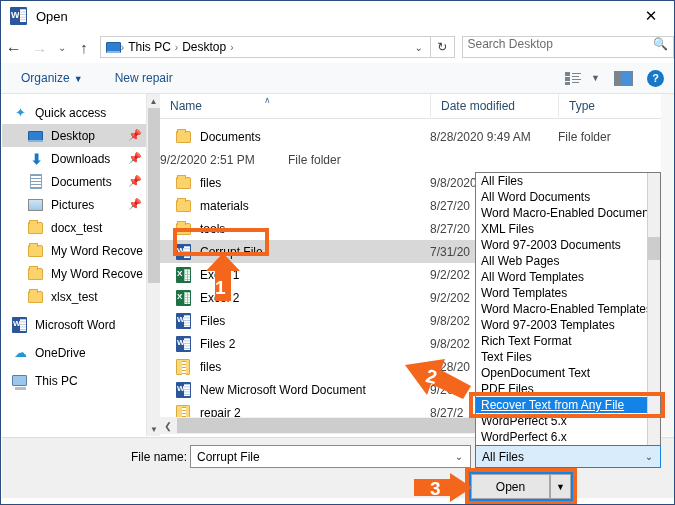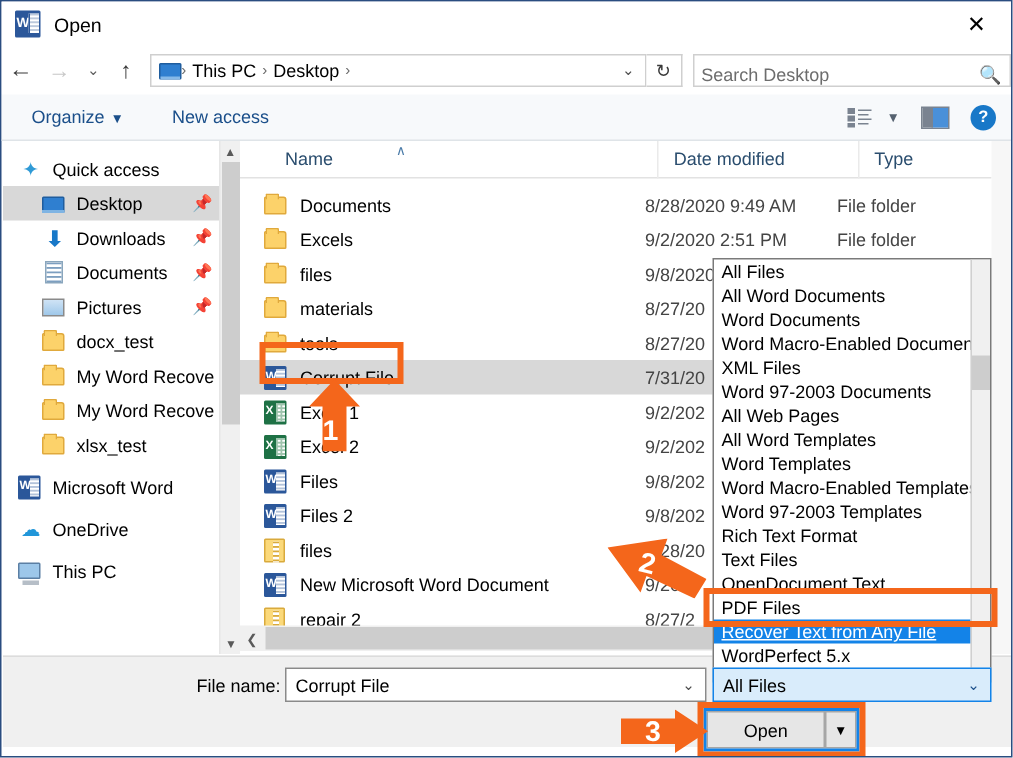--- a/index.html
+++ b/index.html
@@ -68,21 +68,21 @@
   .crumb { padding:0 4px; color:#000; }
   .crumb-sep { color:#6b6b6b; font-size:10px; }
   .addr-drop { margin-left:auto; width:22px; text-align:center; color:#4a4a4a; font-size:10px; }
   .refresh-btn {
     width:24px; height:22px; border:1px solid #cfcfcf; border-left:none;
     display:flex;align-items:center;justify-content:center;
     font-size:12px; color:#3b3b3b; background:#fff;
   }
   .searchbox {
     width:215px; height:22px; margin-left:7px; border:1px solid #cfcfcf;
-    background:#fff; display:flex; align-items:flex-end; padding:0 5px;
+    background:#fff; display:flex; align-items:flex-start; padding:0 5px;
   }
   .search-ph { color:#6d6d6d; font-size:12px; flex:1; }
   .search-ico { color:#3b3b3b; font-size:12px; }
 
   
   .cmdbar {
     position:absolute; left:0; top:62px; width:673px; height:31px;
     background:#f7f9fb; border-bottom:1px solid #dfe4e8;
     display:flex; align-items:center;
   }
@@ -143,21 +143,21 @@
   .lsb .thumb{position:absolute;left:1px;top:14px;width:12px;height:175px;background:#cdcdcd;}
 
   
   .filepane {
     position:absolute; left:159px; top:93px; width:501px; height:342px; background:#fff;
   }
   .colhdr {
     height:25px; border-bottom:1px solid #e2e2e2; display:flex;
     align-items:center; font-size:12px; color:#2a4d6e; position:relative;
   }
-  .colhdr .c { height:25px; display:flex; align-items:center; padding-left:10px; border-left:1px solid #eaeaea;margin-left:20px;}
+  .colhdr .c { height:25px; display:flex; align-items:center; padding-left:10px; border-left:1px solid #eaeaea;}
   .colhdr .c:first-child{border-left:none;}
   .sortmark{position:absolute;left:104px;top:1px;font-size:9px;color:#4a7ba8;}
   .frow {
     height:23px; display:flex; align-items:center; font-size:12px; color:#000;
   }
   .frow.sel { background:#d8d8d8; }
   .fname { width:270px; display:flex; align-items:center; padding-left:16px;}
   .fdate { width:128px; color:#444; }
   .ftype { width:100px; color:#444; }
   .f-ico { width:16px;height:16px;margin-right:8px;flex:none;position:relative;}
@@ -268,21 +268,21 @@
     <div class="searchbox">
       <span class="search-ph">Search Desktop</span>
       <span class="search-ico">🔍</span>
     </div>
   </div>
 
   <div class="cmdbar">
     <div class="cmd-item organize">
       <span>Organize</span><span class="cmd-caret">▼</span>
     </div>
-    <div class="cmd-item newfolder">New access</div>
+    <div class="cmd-item newfolder">New repair</div>
     <div class="cmd-right">
       <div style="display:flex;align-items:center;gap:6px;">
         <span class="view-ico">
           <i style="left:0;top:1px;width:5px;height:4px;"></i>
           <i style="left:0;top:6px;width:5px;height:4px;"></i>
           <i style="left:0;top:11px;width:5px;height:3px;"></i>
           <i style="left:7px;top:2px;width:9px;height:1px;"></i>
           <i style="left:7px;top:5px;width:7px;height:1px;"></i>
           <i style="left:7px;top:8px;width:9px;height:1px;"></i>
           <i style="left:7px;top:11px;width:7px;height:1px;"></i>
@@ -393,26 +393,20 @@
       <span class="fname">
           <span class="f-ico">
             <span class="ic-folder" style="display:block"></span>
           </span>
           <span>Documents</span>
         </span>
       <span class="fdate">8/28/2020 9:49 AM</span>
       <span class="ftype">File folder</span>
     </div>
     <div class="frow">
-      <span class="fname">
-          <span class="f-ico">
-            <span class="ic-folder" style="display:block"></span>
-          </span>
-          <span>Excels</span>
-        </span>
       <span class="fdate">9/2/2020 2:51 PM</span>
       <span class="ftype">File folder</span>
     </div>
     <div class="frow">
       <span class="fname">
           <span class="f-ico">
             <span class="ic-folder" style="display:block"></span>
           </span>
           <span>files</span>
         </span>
@@ -514,21 +508,20 @@
 
   <div class="hsb">
     <div class="lf">❮</div>
     <div class="thumb"></div>
     <div class="rt">❯</div>
   </div>
 
   <div class="ftdrop">
     <div class="ft">All Files</div>
     <div class="ft">All Word Documents</div>
-    <div class="ft">Word Documents</div>
     <div class="ft">Word Macro-Enabled Documents</div>
     <div class="ft">XML Files</div>
     <div class="ft">Word 97-2003 Documents</div>
     <div class="ft">All Web Pages</div>
     <div class="ft">All Word Templates</div>
     <div class="ft">Word Templates</div>
     <div class="ft">Word Macro-Enabled Templates</div>
     <div class="ft">Word 97-2003 Templates</div>
     <div class="ft">Rich Text Format</div>
     <div class="ft">Text Files</div>

